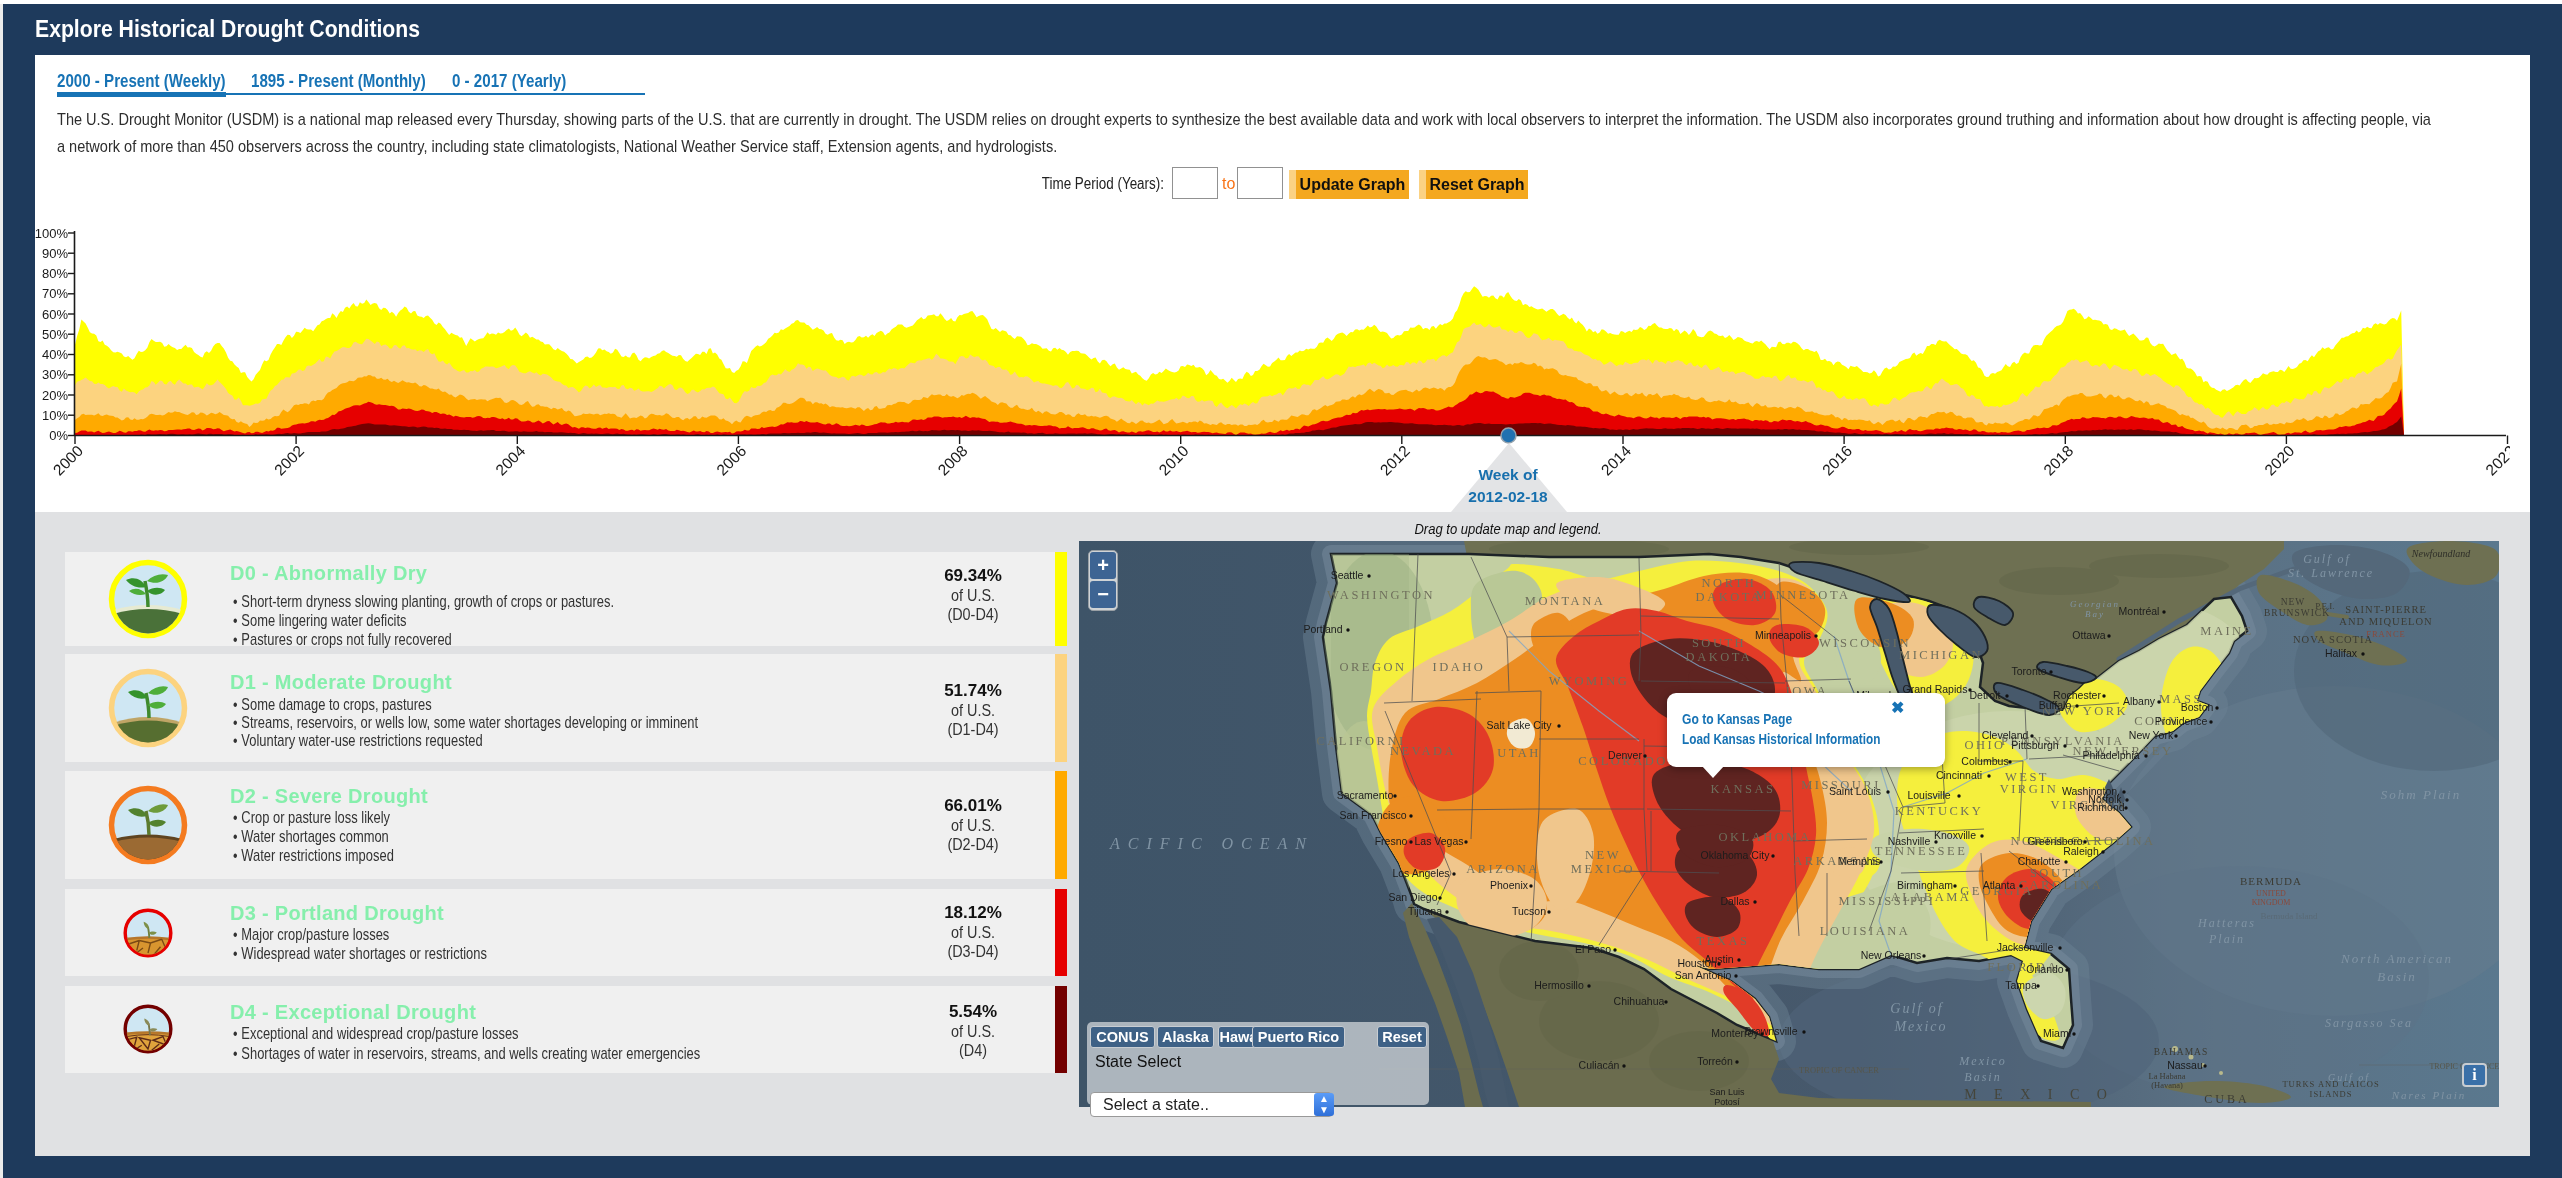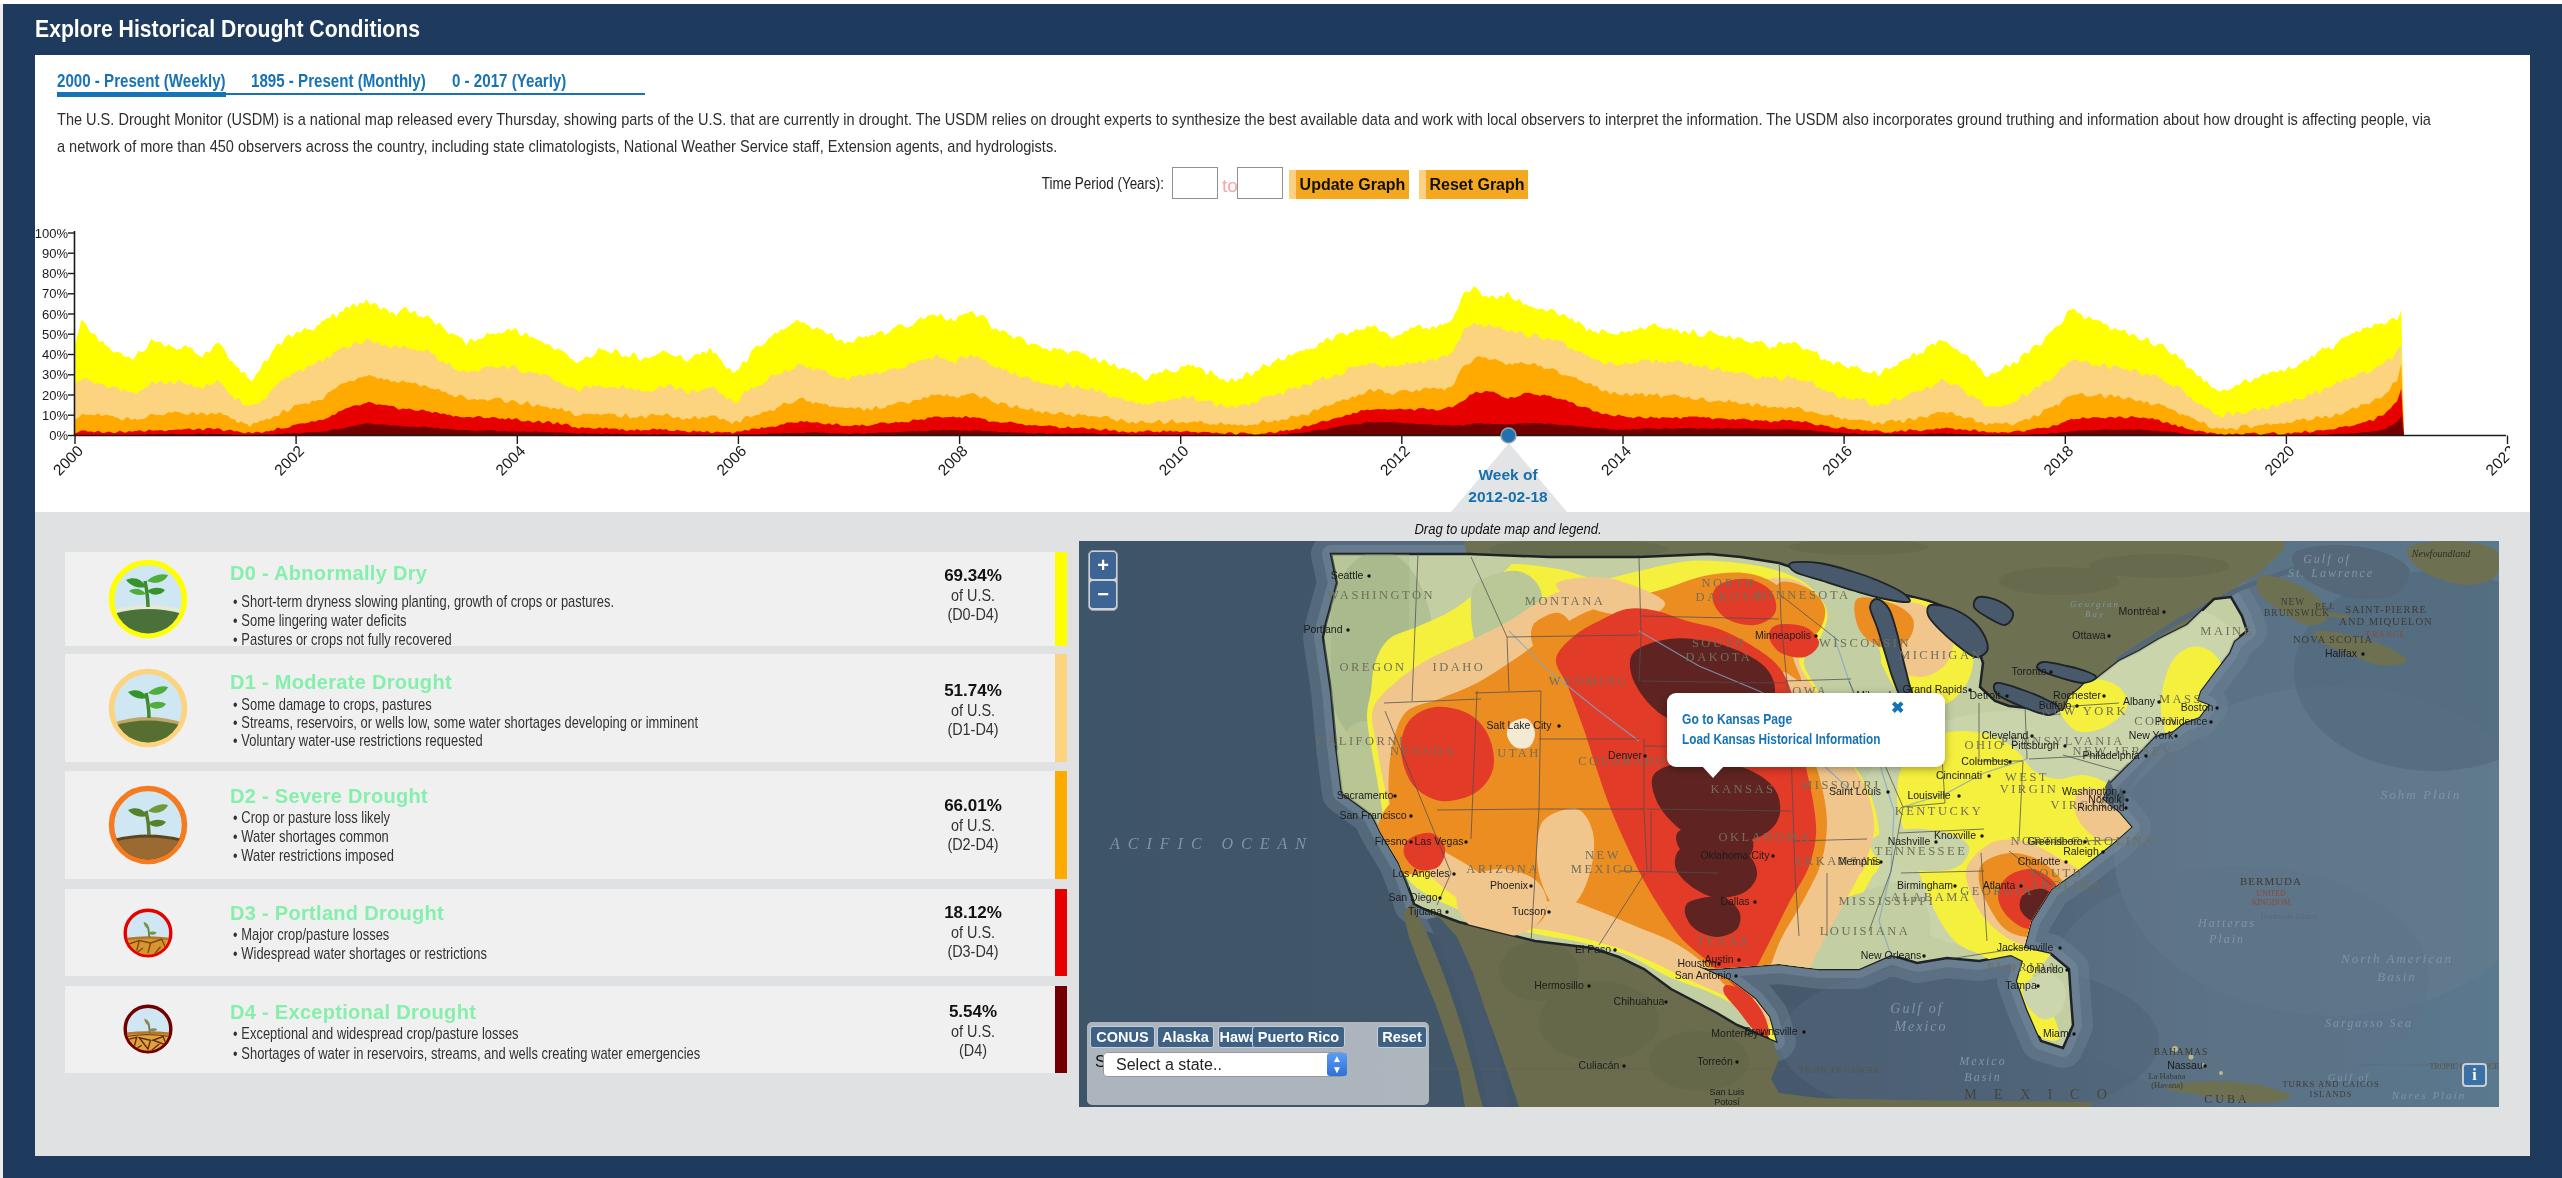--- a/index.html
+++ b/index.html
@@ -12,21 +12,21 @@
   transform:scaleX(0.883); transform-origin:0 0; white-space:nowrap; }
 .tab { position:absolute; color:#1773b5; font-size:18px; font-weight:bold; white-space:nowrap;
   transform:scaleX(0.84); transform-origin:0 0; }
 #tabline { position:absolute; left:57px; top:93px; width:588px; height:2px; background:#1773b5; }
 #tabactive { position:absolute; left:57px; top:92px; width:169px; height:5px; background:#1773b5; }
 #para { position:absolute; left:57px; top:106px; width:2870px; font-size:17px; line-height:27px;
   color:#2e2e2e; transform:scaleX(0.855); transform-origin:0 0; letter-spacing:0; }
 #tplabel { position:absolute; left:864px; top:175px; width:300px; text-align:right; font-size:16px; color:#222;
   transform:scaleX(0.84); transform-origin:100% 0; }
 .tpinput { position:absolute; top:167px; width:46px; height:32px; background:#fff; border:1px solid #919191; }
-#tpto { position:absolute; left:1222px; top:175px; font-size:19px; color:#fca5a5; }
+#tpto { position:absolute; left:1222px; top:175px; font-size:16px; color:#f97316; }
 .ybtn { position:absolute; top:170px; height:29px; background:#f4a81f; border-left:7px solid #fbd284;
   color:#101010; font-weight:bold; font-size:16px; text-align:center; line-height:29px; }
 #chart { position:absolute; left:30px; top:222px; }
 #slidertri { position:absolute; left:1451px; top:443px; width:0; height:0;
   border-left:58px solid transparent; border-right:58px solid transparent; border-bottom:69px solid #e3e4e6; }
 .sliderlabel { position:absolute; left:1408px; width:200px; text-align:center; color:#176fad;
   font-size:15.5px; font-weight:bold; }
 #draghint { position:absolute; left:1358px; top:521px; width:300px; text-align:center;
   font-size:14.5px; font-style:italic; color:#111; transform:scaleX(0.9); transform-origin:50% 0; }
 .lbox { position:absolute; left:65px; width:990px; background:#f0f0f0; }
@@ -48,22 +48,22 @@
 #popuptail { position:absolute; left:1702px; top:766px; width:0; height:0;
   border-left:11px solid transparent; border-right:11px solid transparent; border-top:12px solid #fff; }
 .plink { position:absolute; left:1682px; color:#1773b5; font-size:15.5px; font-weight:bold; white-space:nowrap;
   transform-origin:0 0; }
 #pclose { position:absolute; left:1891px; top:698px; color:#1773b5; font-size:16px; font-weight:bold; }
 #mappanel { position:absolute; left:1087px; top:1022px; width:342px; height:83px;
   background:rgba(196,203,208,0.82); border-radius:5px; }
 .mbtn { position:absolute; top:1026px; height:22px; background:#3e6186; border:1px solid #c8cdd2;
   border-radius:3px; color:#fff; font-size:14.5px; font-weight:bold; text-align:center; line-height:20px; }
 #stateselectlabel { position:absolute; left:1095px; top:1053px; font-size:16px; color:#111; }
-#select { position:absolute; left:1090px; top:1052px; width:243px; height:25px; background:#fff;
-  border:1px solid #999; border-radius:4px;margin-left:13px; }
+#select { position:absolute; left:1090px; top:1092px; width:243px; height:25px; background:#fff;
+  border:1px solid #999; border-radius:4px; }
 #select span { position:absolute; left:12px; top:3px; font-size:16px; color:#222; }
 #selspin { position:absolute; left:223px; top:0px; width:20px; height:23px; border-radius:3px;
   background:linear-gradient(#5a9cf8,#2f6fd8); color:#fff; font-size:10px; text-align:center; line-height:11px; }
 #infobtn { position:absolute; left:2462px; top:1063px; width:25px; height:24px; background:#3a70a8;
   border:2px solid #c8cdd2; border-radius:4px; color:#fff; font-family:"Liberation Serif",serif;
   font-weight:bold; font-size:16px; text-align:center; line-height:20px; }
 </style></head>
 <body>
 <div id="panelW"></div>
 <div id="panelG"></div>

